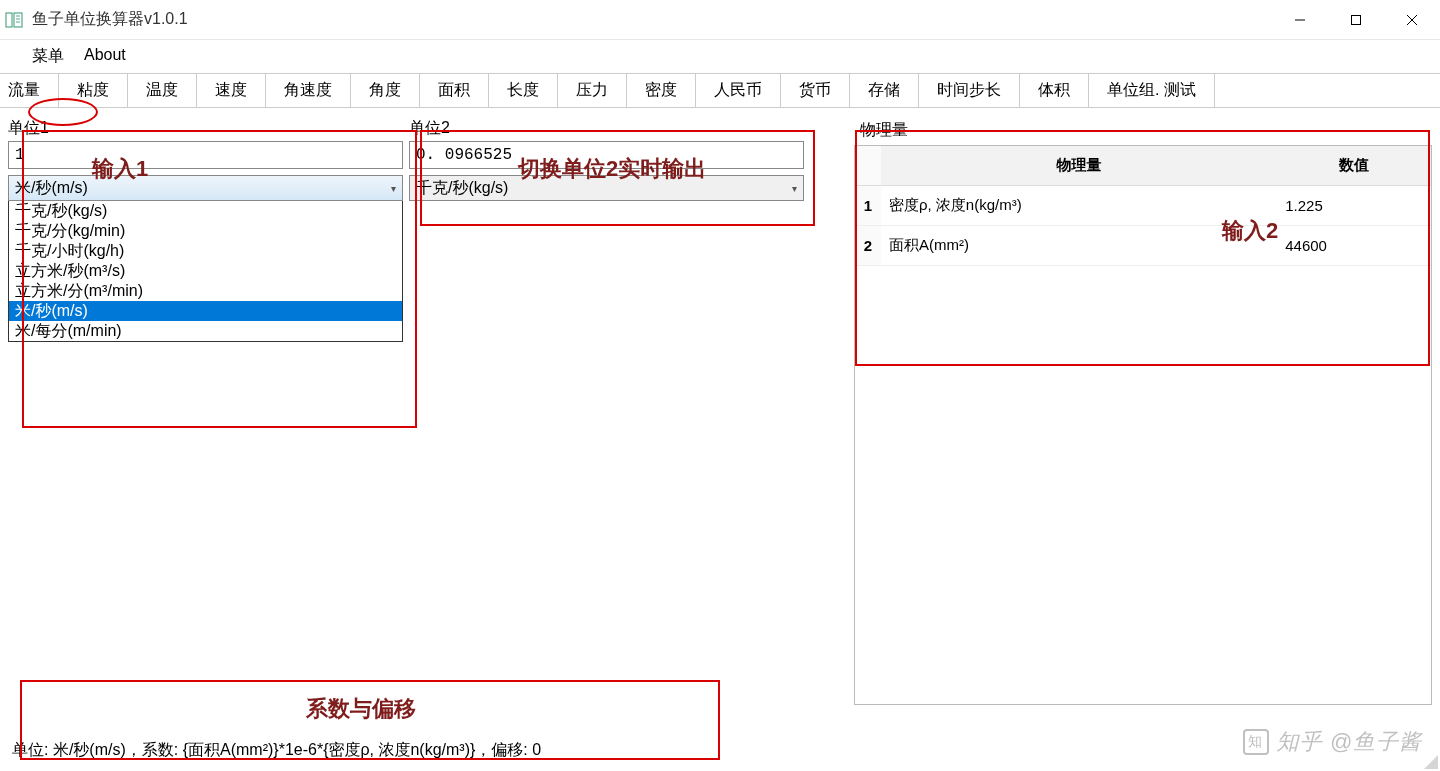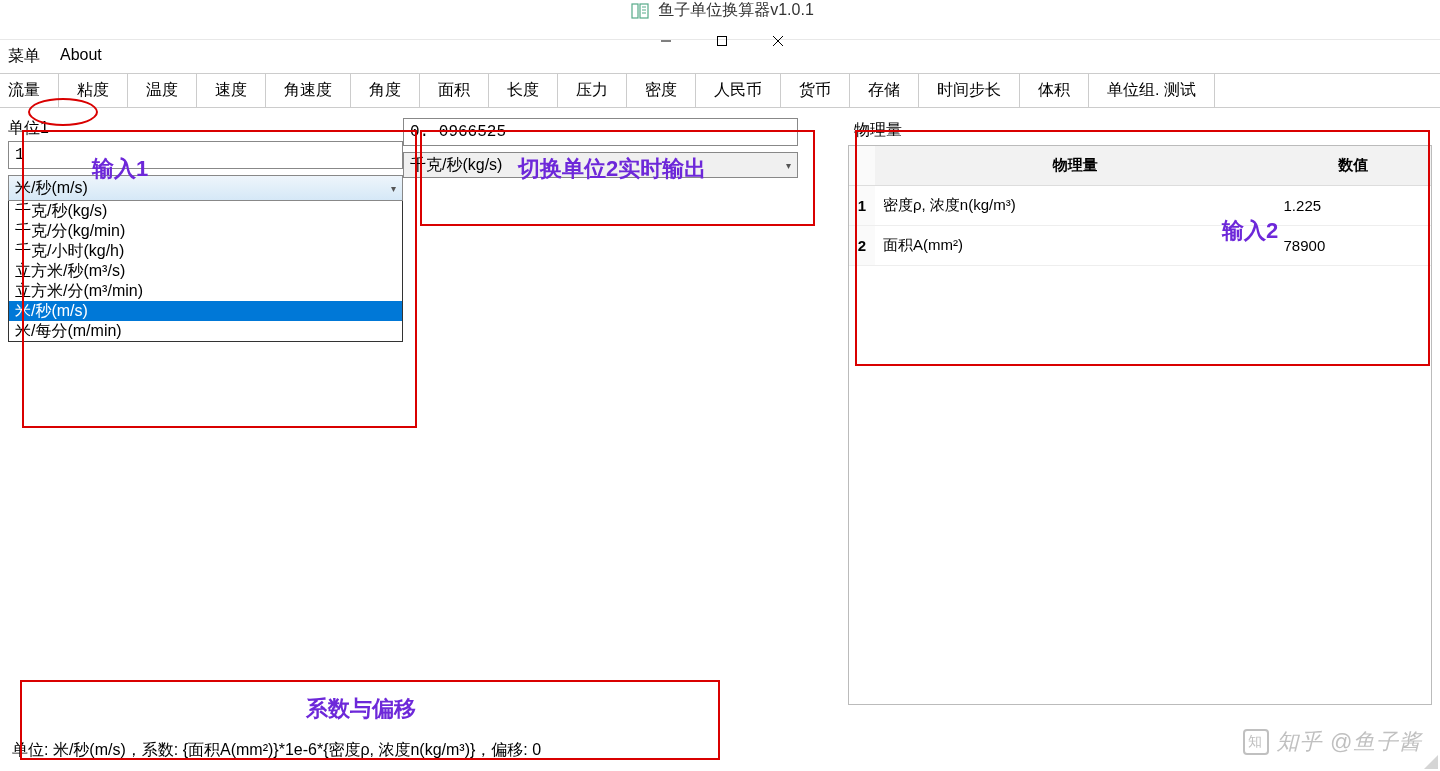--- a/index.html
+++ b/index.html
@@ -1,35 +1,35 @@
 <!DOCTYPE html>
 <html><head>
   <meta charset="utf-8">
   <style>
     * { margin: 0; padding: 0; box-sizing: border-box; font-family: "Microsoft YaHei", "SimSun", sans-serif; }
     body { background: #fff; width: 1440px; height: 771px; overflow: hidden; position: relative; }
     
-    .titlebar { height: 40px; display: flex; align-items: center; justify-content: space-between; padding: 0 0 0 4px; border-bottom: 1px solid #e8e8e8; flex-direction: column; }
+    .titlebar { height: 40px; display: flex; align-items: center; justify-content: space-between; padding: 0 0 0 4px; border-bottom: 1px solid #e8e8e8; }
     .titlebar-left { display: flex; align-items: center; gap: 8px; }
     .app-icon { width: 20px; height: 20px; display:flex; align-items:center; justify-content:center; }
     .app-title { font-size: 16px; color: #333; }
     .win-controls { display: flex; }
     .win-btn { width: 56px; height: 40px; display: flex; align-items: center; justify-content: center; cursor: pointer; }
     
-    .menubar { display: flex; gap: 20px; padding: 6px 8px; font-size: 16px; }
+    .menubar { display: flex; gap: 20px; padding: 6px 32px; font-size: 16px; }
     .menubar-item { cursor: pointer; }
     
     .tabbar { display: flex; border-top: 1px solid #ccc; border-bottom: 1px solid #ccc; }
     .tab { padding: 6px 18px; font-size: 16px; border-right: 1px solid #ccc; cursor: pointer; white-space: nowrap; }
     .tab.active { position: relative; padding-left: 8px; }
     
     .content { display: flex; padding: 10px 8px; gap: 0; position: relative; }
     
     .col { display: flex; flex-direction: column; }
-    .col1 { width: 395px; }
+    .col1 { width: 395px; margin-right: 6px; }
     .col2 { width: 395px; margin-right: 30px; }
     .col3 { flex: 1; margin-left: 20px; }
     
     .field-label { font-size: 16px; margin-bottom: 2px; }
     .text-input { width: 100%; height: 28px; border: 1px solid #888; padding: 2px 6px; font-size: 16px; font-family: "Courier New", monospace; }
     .combo { width: 100%; height: 26px; border: 1px solid #888; background: linear-gradient(#eef5fb,#d5e8f7); display: flex; align-items: center; justify-content: space-between; padding: 0 6px; margin-top: 6px; font-family: "SimSun","Courier New", monospace; font-size: 16px; cursor: pointer; }
     .combo2 { background: #f0f0f0; }
     .combo-arrow { font-size: 10px; color: #555; }
     
     .dropdown-list { border: 1px solid #333; border-top: none; background: #fff; font-family: "SimSun","Courier New", monospace; font-size: 16px; }
@@ -41,21 +41,21 @@
     .phys-table { width: 100%; border-collapse: collapse; font-size: 15px; }
     .phys-table th { background: #f2f2f2; font-weight: bold; padding: 10px 8px; border-bottom: 1px solid #ddd; text-align: center; }
     .phys-table td { padding: 10px 8px; border-bottom: 1px solid #eee; }
     .phys-table .idx { width: 26px; text-align: center; font-weight: bold; background: #fafafa; }
     
     .footer { position: absolute; bottom: 4px; left: 8px; right: 22px; }
     .footer-status { font-size: 16px; padding: 6px 4px; }
     
     
     .anno { position: absolute; border: 2.5px solid #d90000; pointer-events: none; }
-    .anno-label { position: absolute; color: #6d28d9; font-weight: bold; font-size: 22px; pointer-events: none; }
+    .anno-label { position: absolute; color: #7f1d1d; font-weight: bold; font-size: 22px; pointer-events: none; }
     .anno-oval { border-radius: 50%; }
     
     .watermark { position: absolute; right: 18px; bottom: 14px; color: rgba(130,130,130,0.5); font-size: 22px; font-style: italic; letter-spacing: 1px; display:flex; align-items:center; gap:8px;}
     .wm-ico { width:26px; height:26px; border:2px solid rgba(130,130,130,0.5); border-radius:4px; display:inline-flex; align-items:center; justify-content:center; font-style:normal; font-size:14px;}
     
     .resize-grip { position:absolute; right:2px; bottom:2px; width:14px; height:14px; opacity:.35; }
     .resize-grip::before { content:""; position:absolute; right:0; bottom:0; width:0; height:0;
       border-right:14px solid #888; border-top:14px solid transparent; }
   </style>
 </head>
@@ -132,20 +132,21 @@
       <div class="dropdown-item">千克/分(kg/min)</div>
       <div class="dropdown-item">千克/小时(kg/h)</div>
       <div class="dropdown-item">立方米/秒(m³/s)</div>
       <div class="dropdown-item">立方米/分(m³/min)</div>
       <div class="dropdown-item highlight">米/秒(m/s)</div>
       <div class="dropdown-item">米/每分(m/min)</div>
     </div>
   </div>
 
   <div class="col col2">
+    <div class="field-label">单位2</div>
     <input class="text-input" type="text" value="0. 0966525" style="">
     <div class="combo combo2">
       <span>千克/秒(kg/s)</span>
       <span class="combo-arrow">▾</span>
     </div>
   </div>
 
   <div class="col col3">
     <div class="field-label phys-label">物理量</div>
     <div class="phys-panel">
@@ -159,21 +160,21 @@
         </thead>
         <tbody>
           <tr>
             <td class="idx">1</td>
             <td>密度ρ, 浓度n(kg/m³)</td>
             <td>1.225</td>
           </tr>
           <tr>
             <td class="idx">2</td>
             <td>面积A(mm²)</td>
-            <td>78900</td>
+            <td>44600</td>
           </tr>
         </tbody>
       </table>
     </div>
   </div>
 </div>
 
 <div class="footer">
   <div class="footer-status">单位: 米/秒(m/s)，系数: {面积A(mm²)}*1e-6*{密度ρ, 浓度n(kg/m³)}，偏移: 0</div>
 </div>

